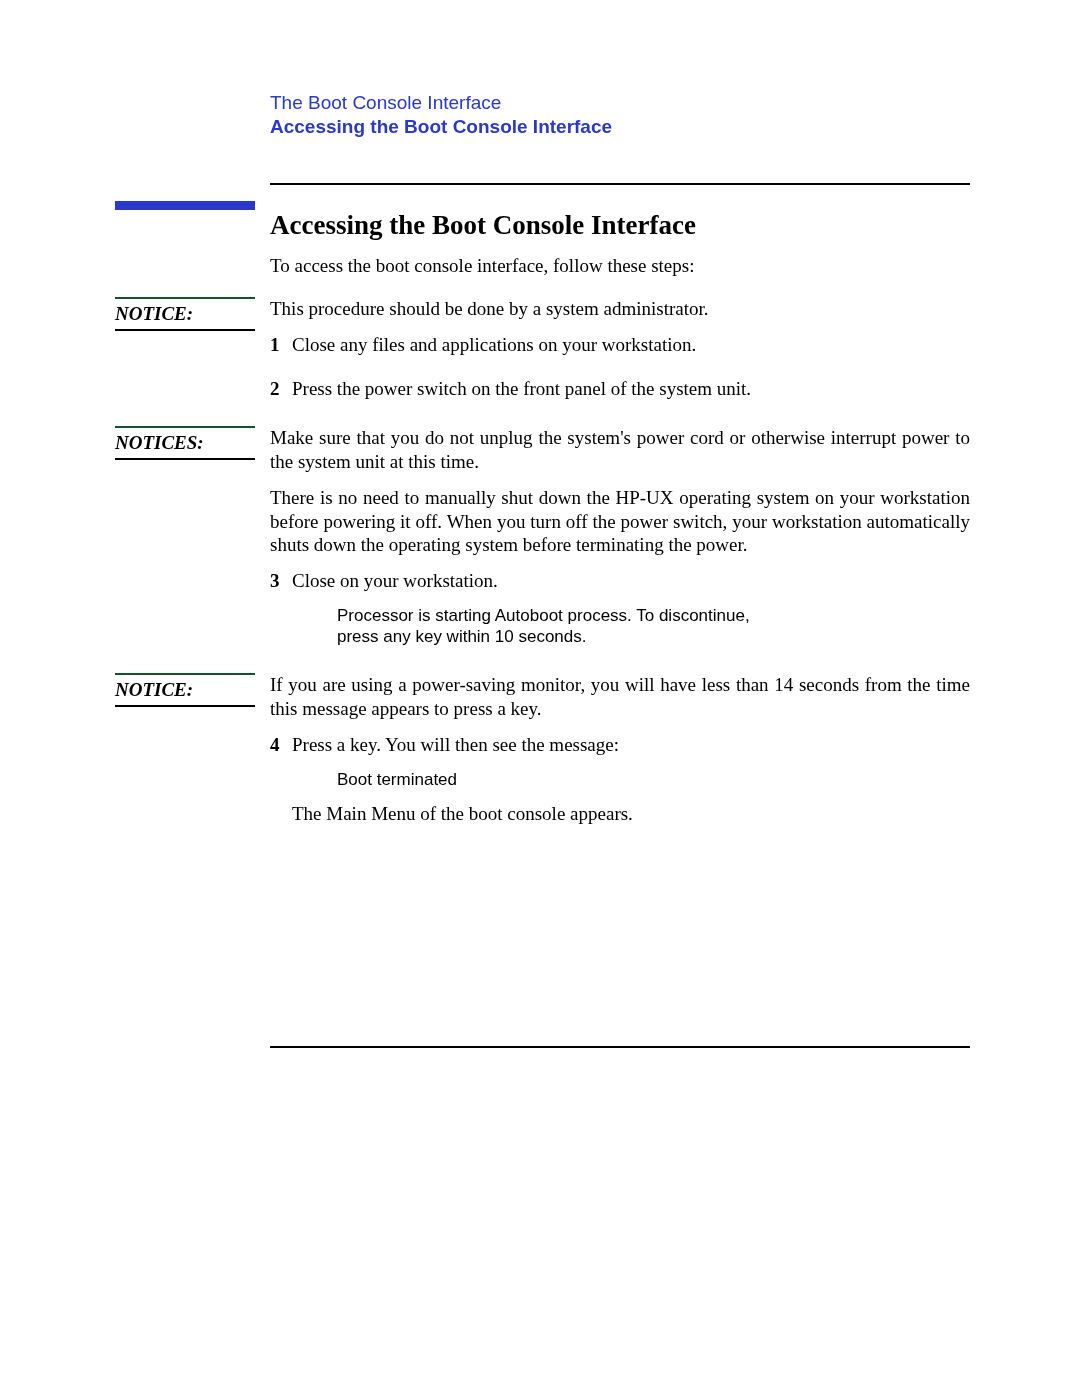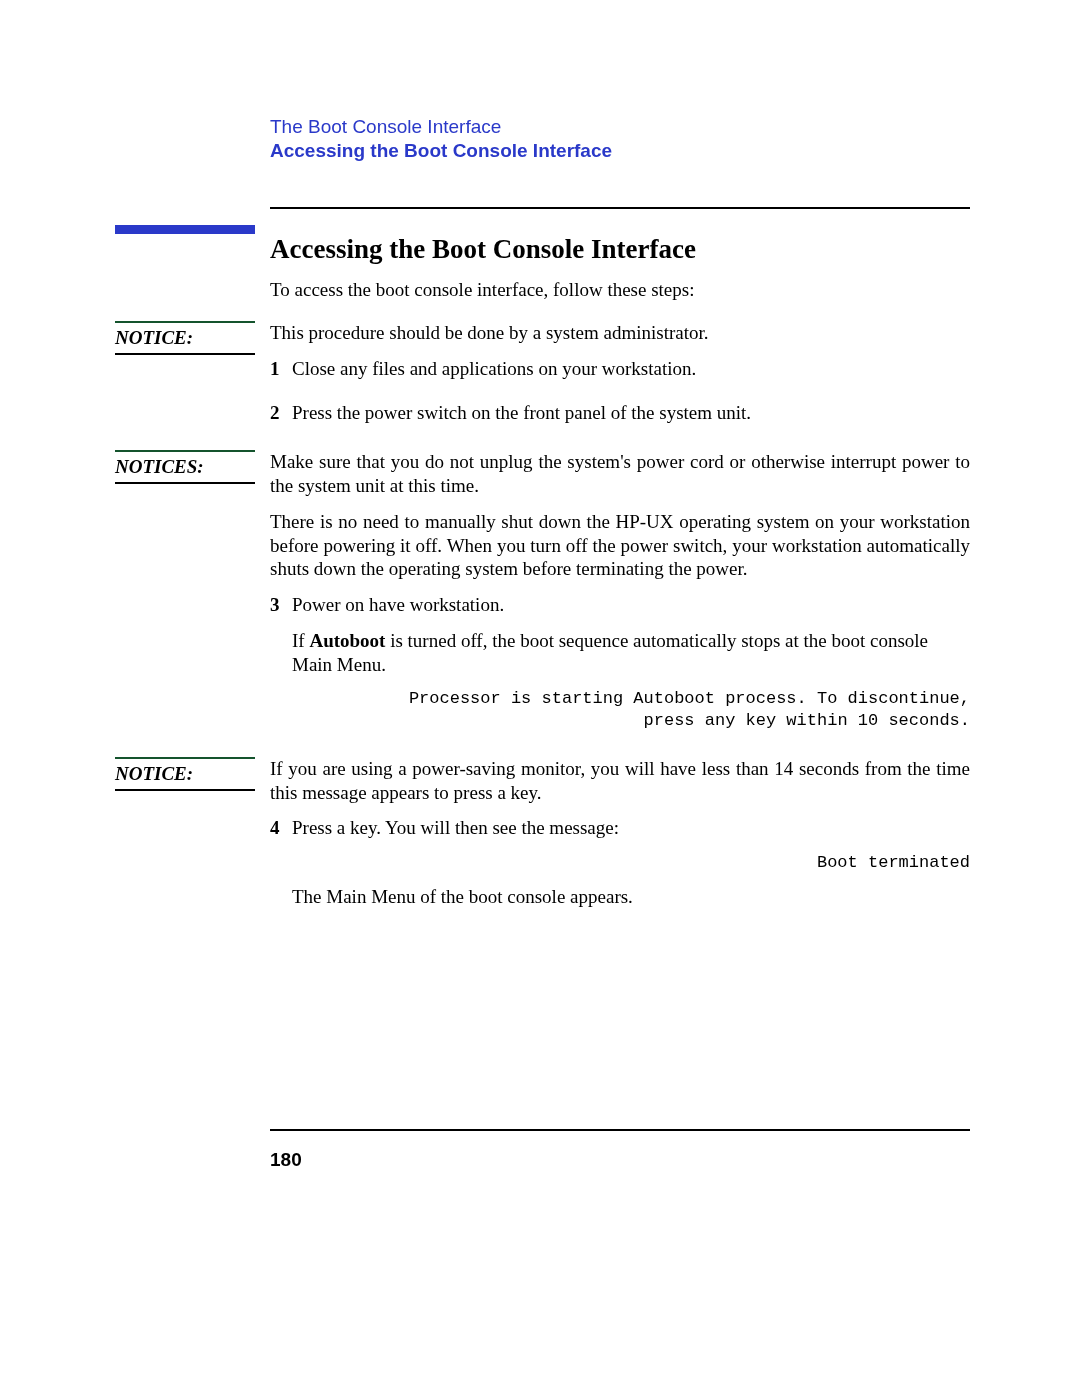--- a/index.html
+++ b/index.html
@@ -7,21 +7,21 @@
     padding: 0;
     background: #fff;
     font-family: "Times New Roman", Times, serif;
     color: #000;
   }
   .page {
     width: 1080px;
     height: 1397px;
     position: relative;
     box-sizing: border-box;
-    padding: 116px 110px 80px 115px;
+    padding: 92px 110px 80px 115px;
   }
   .header {
     margin-left: 155px;
     margin-bottom: 45px;
   }
   .header-chapter {
     color: #2a39c9;
     font-size: 19px;
     font-family: Arial, Helvetica, sans-serif;
   }
@@ -101,26 +101,25 @@
     width: 22px;
     flex: 0 0 22px;
   }
   ol.steps > li .step-body {
     flex: 1;
   }
   ol.steps > li .step-body p {
     margin: 0 0 12px 0;
   }
   .mono {
-    font-family: Liberation Mono, monospace;
+    font-family: Liberation Sans, sans-serif;
     font-size: 17px;
     white-space: pre;
     margin: 0 0 12px 0;
     line-height: 1.25;
-    text-align: right;
   }
   .mono.indent {
     margin-left: 45px;
   }
   .bold {
     font-weight: bold;
   }
   .footer-rule {
     border: none;
     border-top: 2px solid #000;
@@ -189,24 +188,21 @@
       <span class="sidelabel">NOTICES:</span>
     </div>
     <div class="body-col">
       <p class="justify">Make sure that you do not unplug the system's power cord or otherwise interrupt power to the system unit at this time.</p>
       <p class="justify">There is no need to manually shut down the HP-UX operating system on your workstation before powering it off. When you turn off the power switch, your workstation automatically shuts down the operating system before terminating the power.</p>
 
       <ol class="steps">
         <li>
           <span class="num">3</span>
           <div class="step-body">
-            <p>Power on have workstation.</p>
-            <p>
-              <span>If </span><span class="bold">Autoboot</span><span> is turned off, the boot sequence automatically stops at the boot console Main Menu.</span>
-            </p>
+            <p>Close on your workstation.</p>
             <div class="mono indent">Processor is starting Autoboot process. To discontinue,
 press any key within 10 seconds.</div>
           </div>
         </li>
       </ol>
     </div>
   </div>
 
   <div class="row">
     <div class="sidelabel-col">
@@ -223,16 +219,15 @@
             <div class="mono indent">Boot terminated</div>
             <p>The Main Menu of the boot console appears.</p>
           </div>
         </li>
       </ol>
     </div>
   </div>
 
   <div class="bottom-area">
     <hr class="footer-rule">
-    <div class="page-number">180</div>
   </div>
 
 </div>
 
 </body></html>

